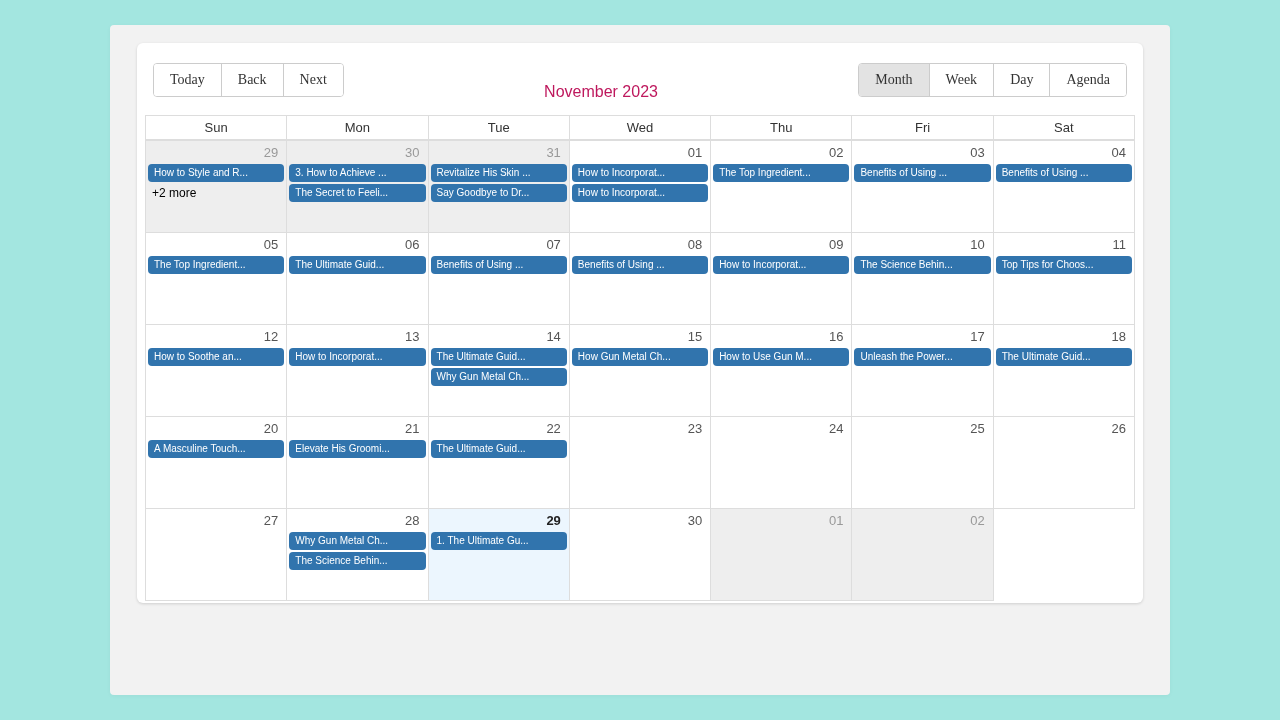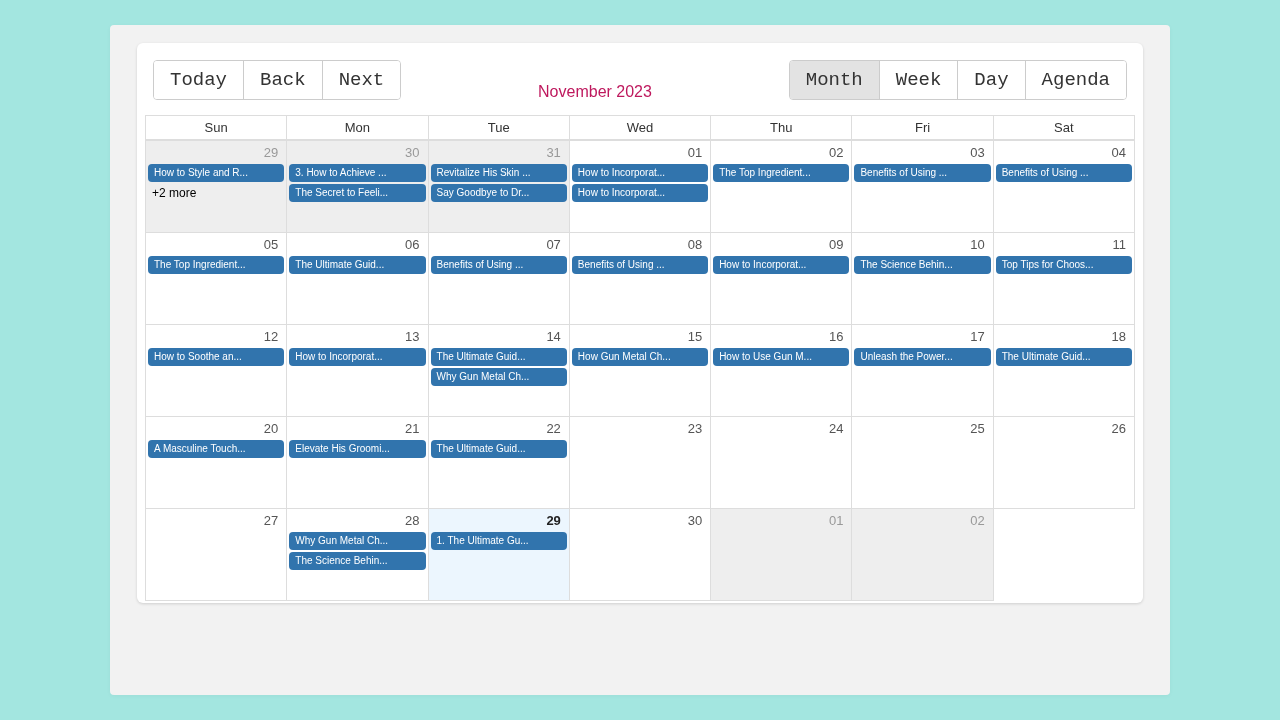--- a/index.html
+++ b/index.html
@@ -40,24 +40,24 @@
     display: inline-flex;
     border: 1px solid #ccc;
     border-radius: 4px;
     overflow: hidden;
   }
   .btn {
     background: #fff;
     border: none;
     border-right: 1px solid #ccc;
     padding: 8px 16px;
-    font-size: 19px;
+    font-size: 14px;
     color: #333;
     cursor: pointer;
-    font-family: Liberation Mono, monospace;
+    font-family: Liberation Serif, serif;
   }
   .btn:last-child { border-right: none; }
   .btn.active { background: #e3e3e3; }
   .toolbar-label {
     font-size: 16px;
     color: #be185d;
     margin-top: 24px;
   }
   .grid {
     display: grid;

